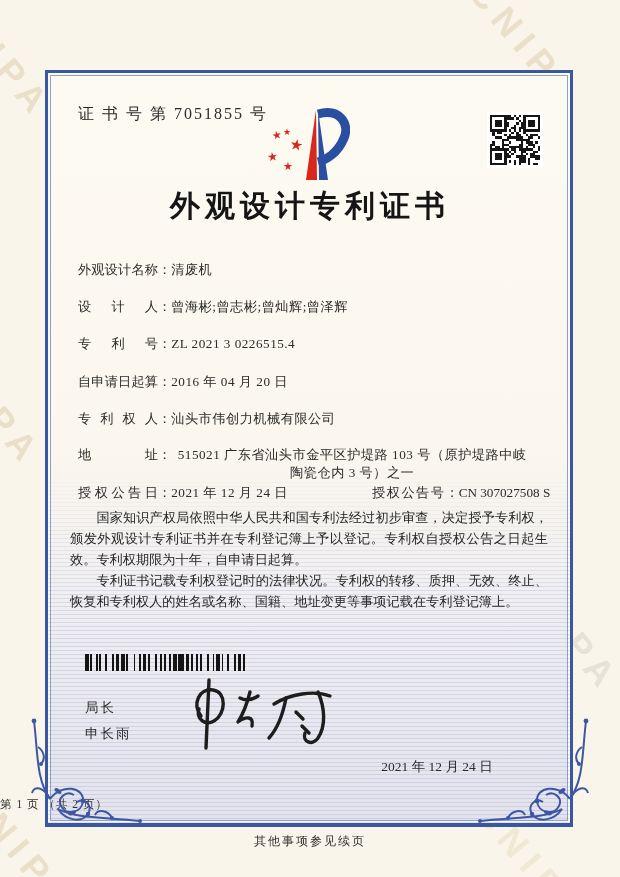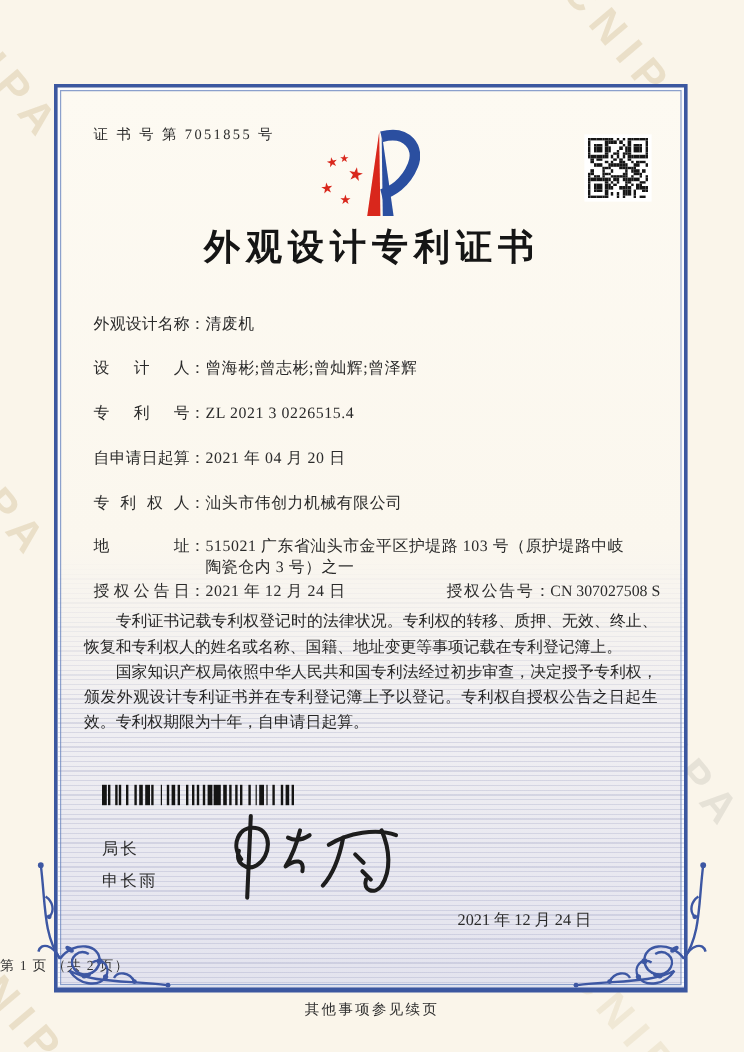--- a/index.html
+++ b/index.html
@@ -24,37 +24,37 @@
     border:3px solid #3b57a0; border-bottom-width:4px;
     box-shadow: inset 0 0 0 2px rgba(255,255,255,0.95), inset 0 0 0 3px #8ba0cc;
     background:linear-gradient(180deg,#fdfaf2 0%,#fbf7ee 50%,#efeef2 72%,#e3e3ee 100%);
   }
   .wavelines{
     position:absolute; left:0; right:0; bottom:0; height:48%;
     background:repeating-linear-gradient(0deg, rgba(118,124,172,0.20) 0 1px, rgba(0,0,0,0) 1px 4px);
     -webkit-mask:linear-gradient(180deg, rgba(0,0,0,0), #000 40%);
     mask:linear-gradient(180deg, rgba(0,0,0,0), #000 40%);
   }
-  .cert-no{position:absolute; left:78px; top:104px; font-size:12px; letter-spacing:2px;}
+  .cert-no{position:absolute; left:78px; top:104px; font-size:16px; letter-spacing:2px;}
   .logo{position:absolute; left:266px; top:106px; width:84px; height:80px;}
   .qr{
     position:absolute; left:487px; top:112px; width:50px; height:50px;
     display:grid; grid-template-columns:repeat(21,1fr); grid-template-rows:repeat(21,1fr);
     background:#fff; padding:3px;
   }
   .qr .on{background:#161616;}
   .doc-title{
     position:absolute; left:0; right:0; top:186px; text-align:center;
     font-size:30px; font-weight:bold; letter-spacing:5px; color:#151515;
   }
   
   .row{position:absolute; left:78px; font-size:13.2px; line-height:18px; white-space:nowrap;}
   .flabel{display:inline-block; width:80px; text-align:justify; text-align-last:justify; vertical-align:top;}
   .colon{vertical-align:top;}
-  .fvalue{display:inline-block; vertical-align:top; letter-spacing:0.5px;}
+  .fvalue{display:inline-block; vertical-align:top; letter-spacing:0.5px;text-align:center;}
   .fvalue.wrap{white-space:normal; width:362px;}
   .pair2{position:absolute; left:252px; top:0; white-space:nowrap;}
   .pair2 .flabel2{letter-spacing:1.5px;margin-left:42px;}
   .paras{
     position:absolute; left:70px; top:507px; width:478px;
     font-size:13.2px; line-height:21px; text-align:justify; color:#262626;
   }
   .paras p{margin:0; text-indent:2em;}
   .barcode{position:absolute; left:85px; top:654px; width:160px; height:17px; display:flex;}
   .barcode span{height:100%;}
@@ -551,38 +551,38 @@
   <div class="row" style="top:261px">
     <span class="flabel">外观设计名称</span><span class="colon">：</span><span class="fvalue">清废机</span>
   </div>
   <div class="row" style="top:298px">
     <span class="flabel">设计人</span><span class="colon">：</span><span class="fvalue">曾海彬;曾志彬;曾灿辉;曾泽辉</span>
   </div>
   <div class="row" style="top:335px">
     <span class="flabel">专利号</span><span class="colon">：</span><span class="fvalue">ZL 2021 3 0226515.4</span>
   </div>
   <div class="row" style="top:373px">
-    <span class="flabel">自申请日起算</span><span class="colon">：</span><span class="fvalue">2021 年 04 月 20 日</span>
+    <span class="flabel">自申请日起算</span><span class="colon">：</span><span class="fvalue">2016 年 04 月 20 日</span>
   </div>
   <div class="row" style="top:410px">
     <span class="flabel">专利权人</span><span class="colon">：</span><span class="fvalue">汕头市伟创力机械有限公司</span>
   </div>
   <div class="row" style="top:446px">
     <span class="flabel">地址</span><span class="colon">：</span><span class="fvalue wrap">515021 广东省汕头市金平区护堤路 103 号（原护堤路中岐陶瓷仓内 3 号）之一</span>
   </div>
   <div class="row" style="top:484px">
     <span class="flabel">授权公告日</span><span class="colon">：</span><span class="fvalue">2021 年 12 月 24 日</span>
     <span class="pair2">
       <span class="flabel2">授权公告号</span><span class="colon">：</span><span>CN 307027508 S</span>
     </span>
   </div>
 
   <div class="paras">
+    <p>国家知识产权局依照中华人民共和国专利法经过初步审查，决定授予专利权，颁发外观设计专利证书并在专利登记簿上予以登记。专利权自授权公告之日起生效。专利权期限为十年，自申请日起算。</p>
     <p>专利证书记载专利权登记时的法律状况。专利权的转移、质押、无效、终止、恢复和专利权人的姓名或名称、国籍、地址变更等事项记载在专利登记簿上。</p>
-    <p>国家知识产权局依照中华人民共和国专利法经过初步审查，决定授予专利权，颁发外观设计专利证书并在专利登记簿上予以登记。专利权自授权公告之日起生效。专利权期限为十年，自申请日起算。</p>
   </div>
 
   <div class="barcode" id="barcode">
       <span class="bb" style="flex-grow: 2;"></span>
       <span class="bw" style="flex-grow: 1;"></span>
       <span class="bb" style="flex-grow: 1;"></span>
       <span class="bw" style="flex-grow: 2;"></span>
       <span class="bb" style="flex-grow: 1;"></span>
       <span class="bw" style="flex-grow: 1;"></span>
       <span class="bb" style="flex-grow: 1;"></span>

